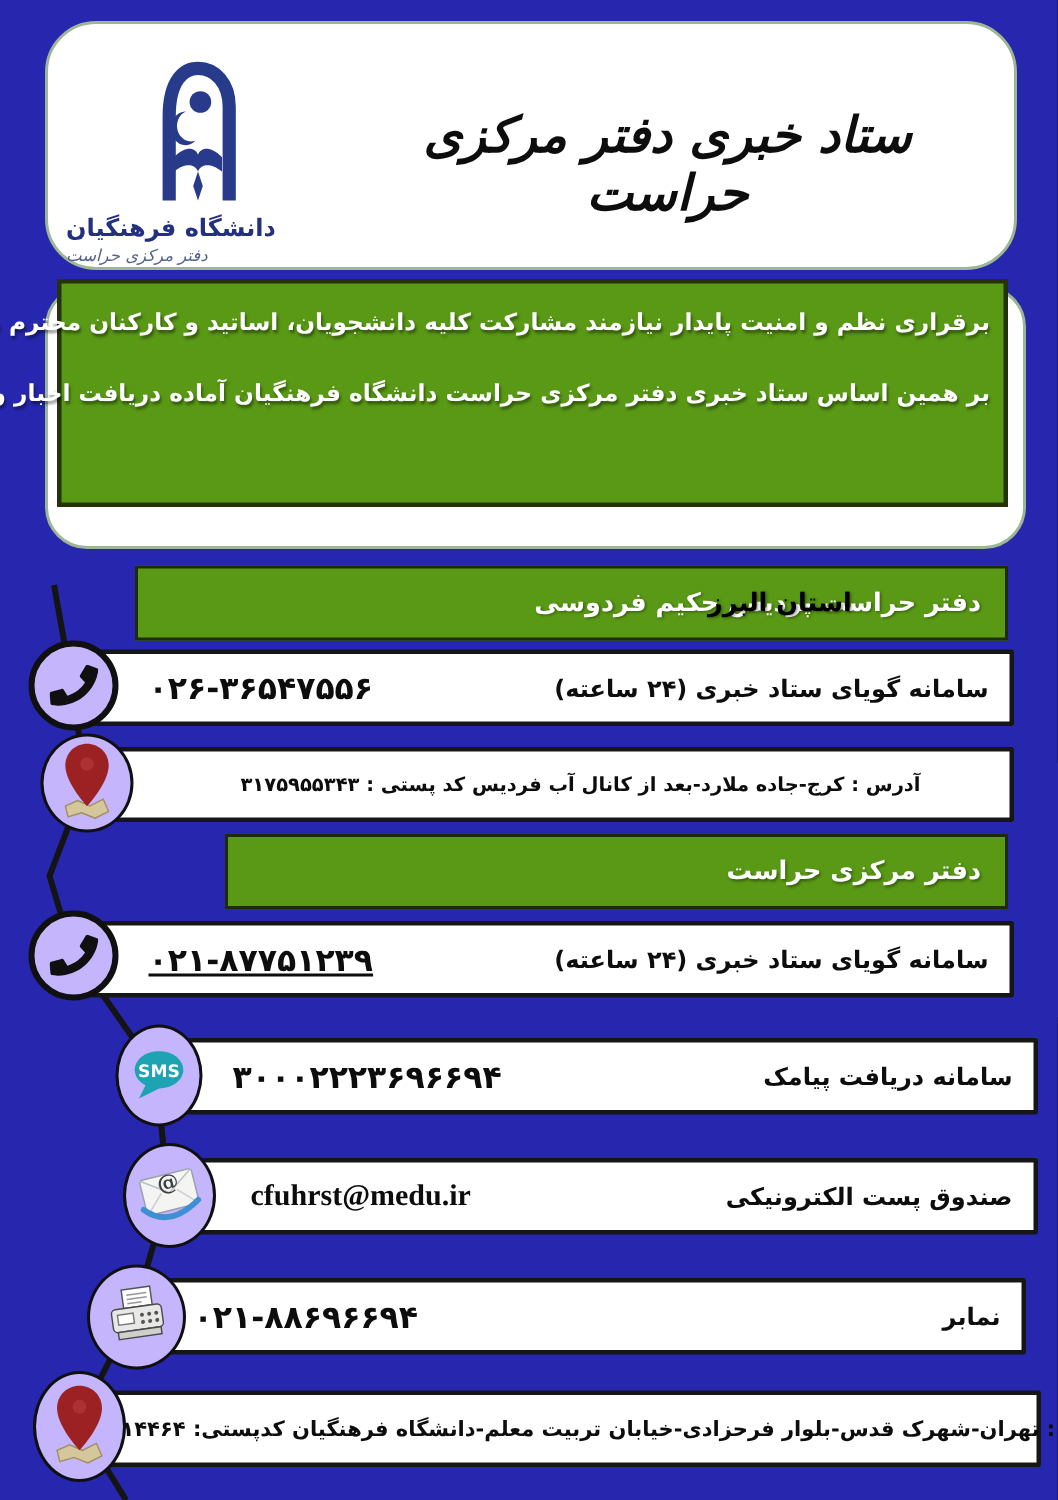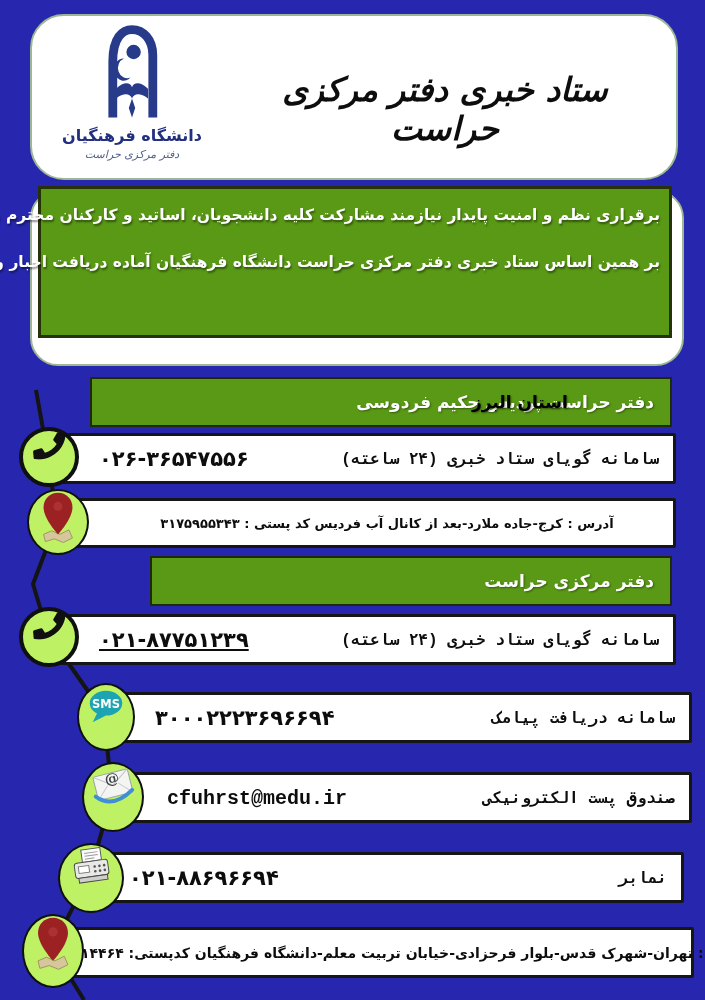--- a/index.html
+++ b/index.html
@@ -3,21 +3,21 @@
 <meta charset="utf-8">
 <style>
   html,body{margin:0;padding:0;background:#1b1b6e;}
   .page{position:relative;width:705px;height:1000px;background:#2627ae;overflow:hidden;
         font-family:"DejaVu Sans",sans-serif;margin:0 auto;}
   .abs{position:absolute;}
 
   
   .header-card{left:30px;top:14px;width:644px;height:162px;background:#ffffff;
                border:2px solid #9db694;border-radius:34px;z-index:2;}
-  .logo-wrap{left:44px;top:20px;width:176px;text-align:center;z-index:3;}
+  .logo-wrap{left:44px;top:36px;width:176px;text-align:left;z-index:3;}
   .logo-svg{width:92px;height:104px;display:block;margin:0 auto;}
   .logo-line1{font-weight:bold;color:#23307f;font-size:16px;margin-top:2px;direction:rtl;}
   .logo-line2{color:#54628e;font-size:11px;font-style:italic;margin-top:3px;direction:rtl;}
   .main-title{left:225px;top:70px;width:440px;text-align:center;font-size:33px;font-weight:bold;
               font-style:italic;color:#0d0d0d;direction:rtl;z-index:3;letter-spacing:-1px;}
 
   
   .intro-white{left:30px;top:190px;width:650px;height:172px;background:#fff;
                border:2px solid #9db694;border-radius:28px;z-index:2;}
   .intro-green{left:38px;top:186px;width:628px;height:146px;background:#599915;
@@ -36,42 +36,42 @@
   .gbar .office{position:absolute;right:16px;top:50%;transform:translateY(-50%);
                 color:#fff;font-weight:bold;font-size:17px;white-space:nowrap;
                 text-shadow:1px 1px 2px rgba(0,0,0,.4);}
   .gbar .province{position:absolute;left:348px;top:50%;transform:translateY(-50%);
                   color:#000000;font-weight:bold;font-size:17px;white-space:nowrap;
                   text-shadow:1px 1px 2px rgba(0,0,0,.4);direction:rtl;margin-left:32px;}
 
   
   .wbar{background:#ffffff;border:3px solid #161616;z-index:2;border-radius:2px;}
   .wbar .label{position:absolute;right:14px;top:50%;transform:translateY(-50%);
-               font-weight:bold;font-size:16px;color:#0d0d0d;direction:rtl;white-space:nowrap;font-family:Liberation Mono, monospace;}
+               font-weight:bold;font-size:16px;color:#0d0d0d;direction:rtl;white-space:nowrap;}
   .wbar .value{position:absolute;top:50%;transform:translateY(-50%);font-weight:bold;
                font-size:21px;letter-spacing:1px;color:#0d0d0d;direction:ltr;white-space:nowrap;}
   .wbar .addr{position:absolute;inset:0;display:flex;align-items:center;justify-content:center;
               direction:rtl;font-weight:bold;color:#0d0d0d;white-space:nowrap;}
   #row-phone1{left:60px;top:433px;width:610px;height:45px;}
   #row-phone1 .value{left:36px;}
   #row-addr1{left:72px;top:498px;width:598px;height:44px;}
   #row-addr1 .addr{font-size:13px;padding-left:26px;}
   #row-phone2{left:60px;top:614px;width:610px;height:45px;}
   #row-phone2 .value{left:36px;text-decoration:underline;}
   #row-sms{left:118px;top:692px;width:568px;height:45px;}
   #row-sms .value{left:34px;}
   #row-email{left:124px;top:772px;width:562px;height:45px;}
-  #row-email .value{left:40px;font-family:Liberation Mono, monospace;font-size:20px;letter-spacing:0;}
+  #row-email .value{left:40px;font-family:Liberation Serif, serif;font-size:20px;letter-spacing:0;}
   #row-fax{left:98px;top:852px;width:580px;height:45px;}
   #row-fax .value{left:28px;}
   #row-addr2{left:72px;top:927px;width:616px;height:45px;}
   #row-addr2 .addr{font-size:14px;padding-left:20px;}
 
   
-  .icon-circle{background:#bef264;border-radius:50%;display:flex;
+  .icon-circle{background:#c4b5fd;border-radius:50%;display:flex;align-items:center;
                justify-content:center;z-index:3;}
   .bold-border{border:4px solid #101010;}
   .thin-border{border:2px solid #101010;}
   #c-phone1{left:19px;top:427px;width:52px;height:52px;}
   #c-pin1{left:27px;top:489px;width:58px;height:62px;}
   #c-phone2{left:19px;top:607px;width:52px;height:52px;}
   #c-sms{left:77px;top:683px;width:54px;height:64px;}
   #c-email{left:82px;top:762px;width:58px;height:66px;}
   #c-fax{left:58px;top:843px;width:62px;height:66px;}
   #c-pin2{left:22px;top:914px;width:58px;height:70px;}

